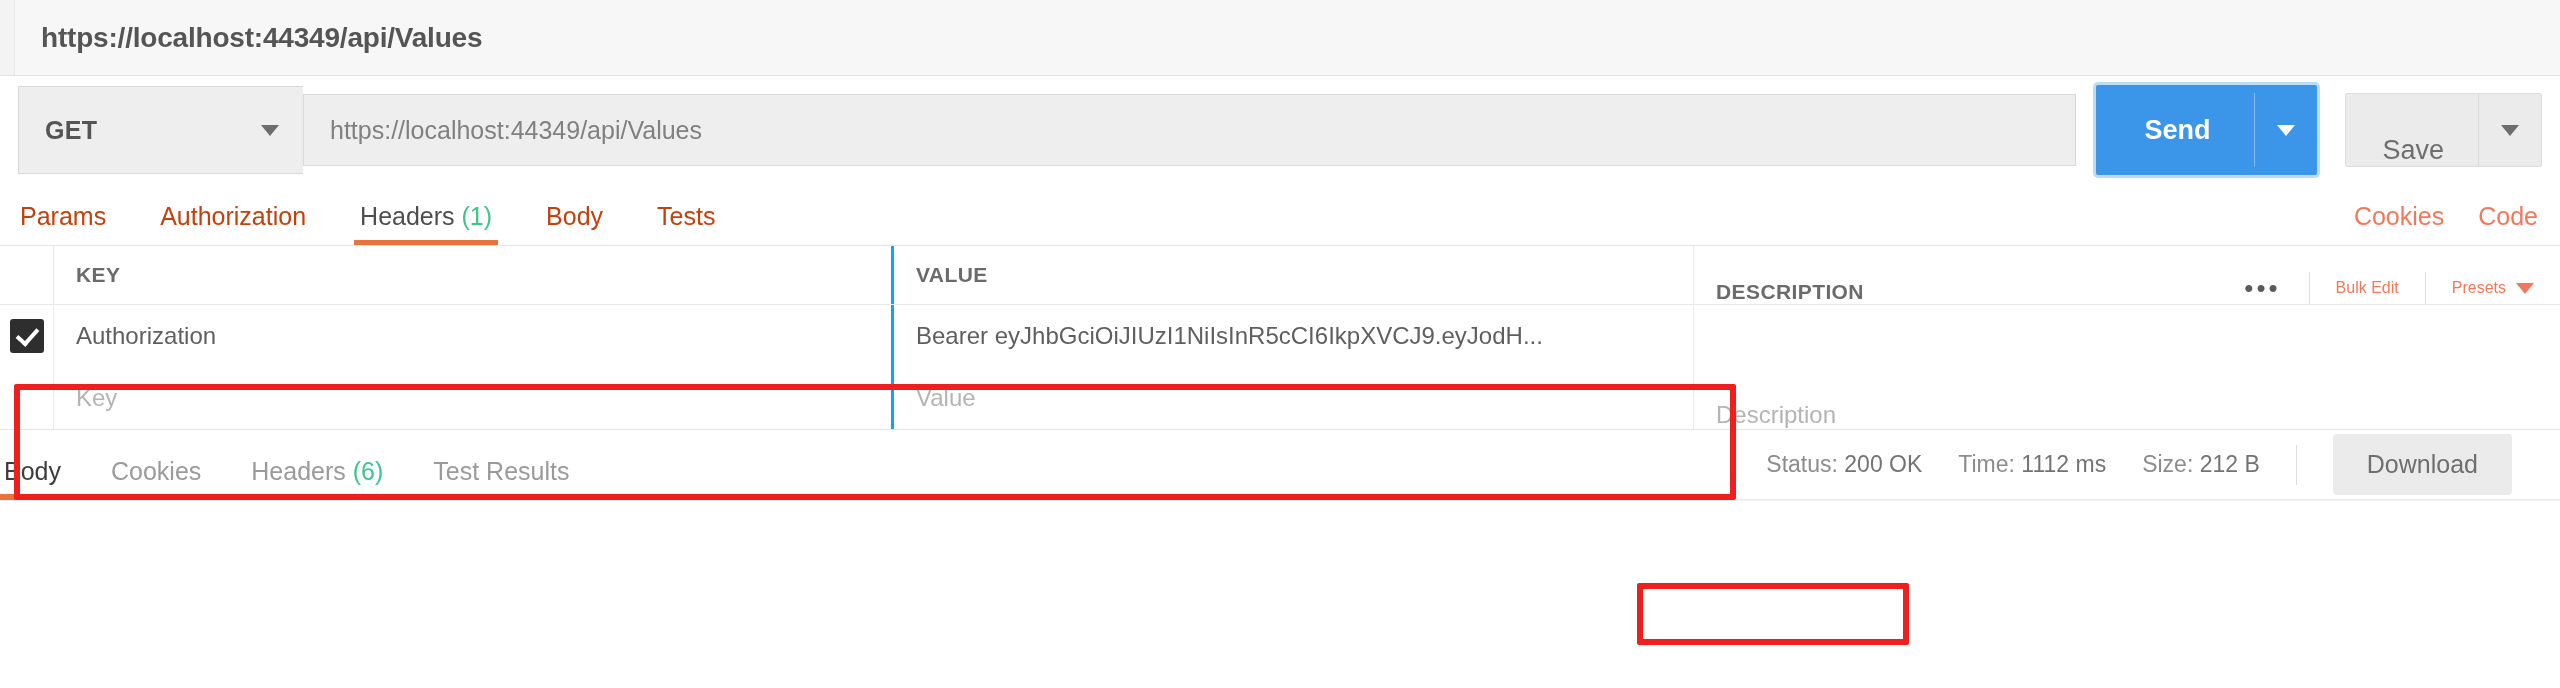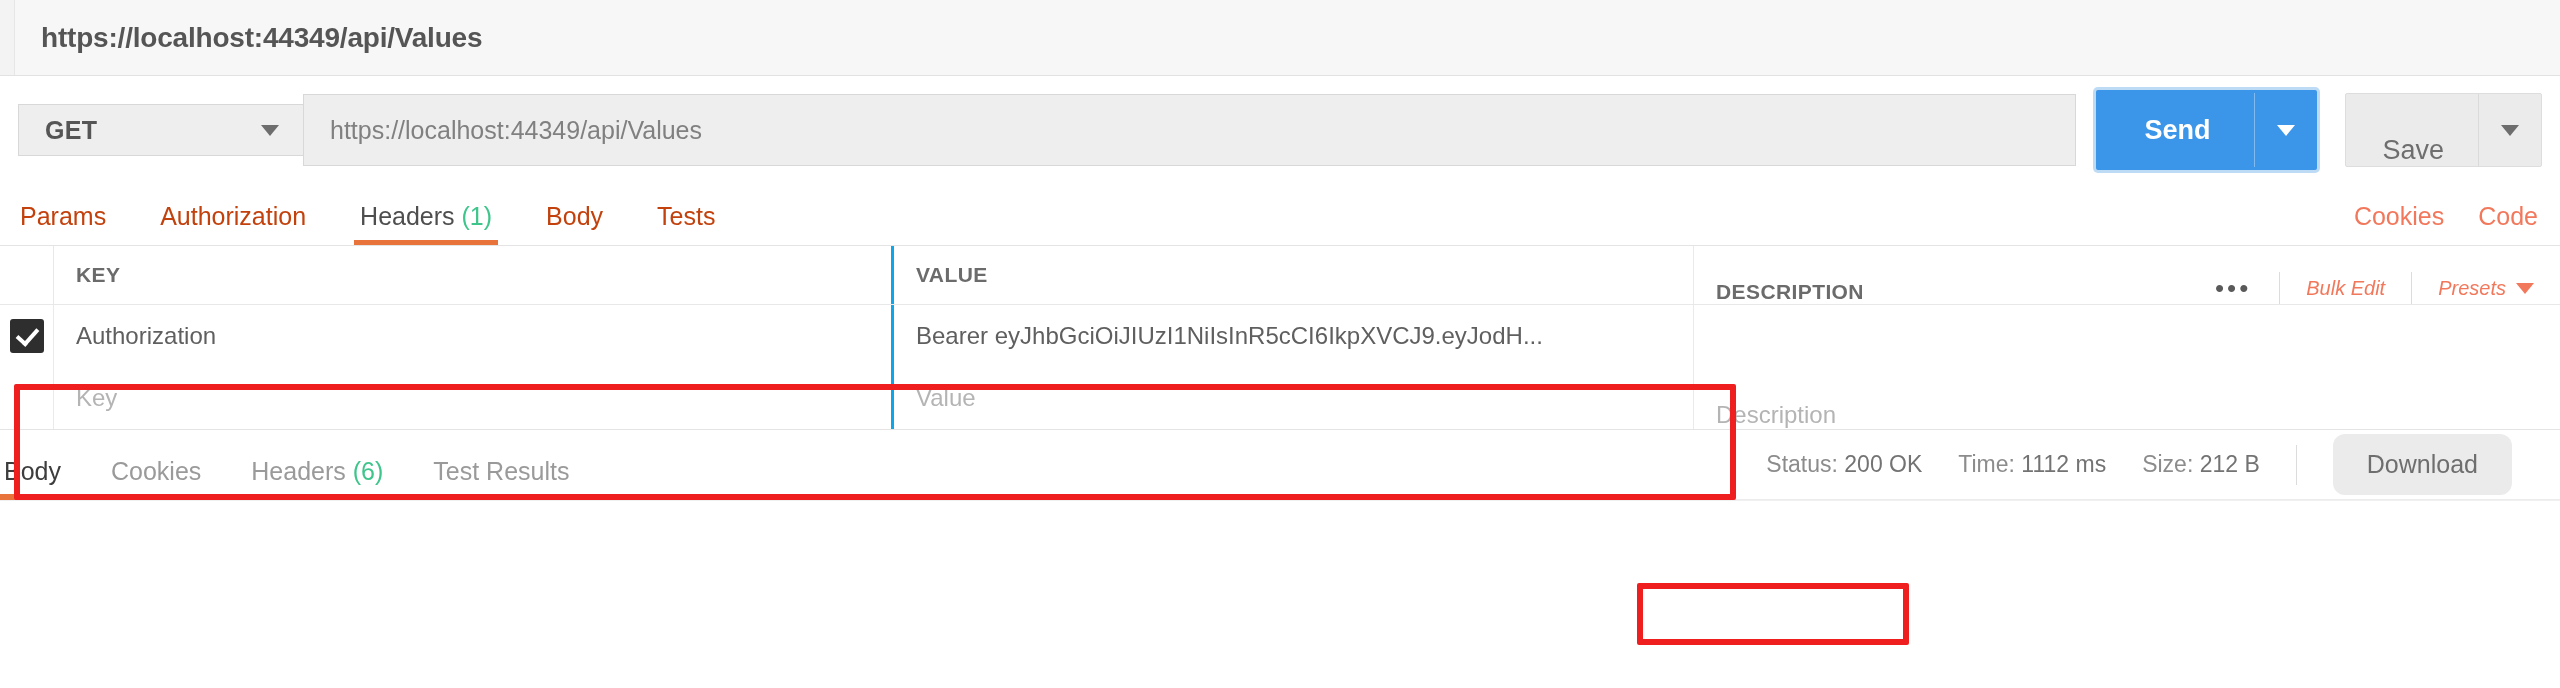--- a/index.html
+++ b/index.html
@@ -44,21 +44,21 @@
   .reqbar {
     height: 108px;
     display: flex;
     align-items: center;
     padding: 0 18px 0 18px;
     box-sizing: border-box;
     background: #ffffff;
   }
   .method-box {
     width: 285px;
-    height: 52px;
+    height: 88px;
     background: #eeeeee;
     border: 1px solid #d8d8d8;
     border-right: none;
     display: flex;
     align-items: center;
     justify-content: space-between;
     box-sizing: border-box;
     padding: 0 24px 0 26px;
     flex: none;
   }
@@ -90,21 +90,21 @@
     min-width: 0;
   }
   .url-text {
     font-size: 25px;
     color: #808080;
     white-space: nowrap;
     overflow: hidden;
   }
   .btn-send {
     margin-left: 20px;
-    height: 80px;
+    height: 90px;
     background: #3b95e8;
     display: flex;
     align-items: center;
     flex: none;
     border-radius: 2px;
     box-shadow: 0 0 0 3px rgba(110,175,235,0.45);
   }
   .btn-send .label {
     color: #ffffff;
     font-size: 27px;
@@ -271,25 +271,24 @@
     padding: 0 22px;
     line-height: 1;
   }
   .vdiv {
     width: 1px;
     height: 32px;
     background: #dcdcdc;
     margin: 0 6px;
   }
   .act-link {
-    font-size: 20px;
+    font-size: 16px;
     color: #f2785c;
     padding: 0 20px;
     white-space: nowrap;
-    font-style: italic;
   }
   .checkbox {
     width: 34px;
     height: 34px;
     background: #2e2e2e;
     border-radius: 3px;
     position: relative;
   }
   .checkbox::after {
     content: "";
@@ -361,21 +360,21 @@
   .meta-div {
     width: 1px;
     height: 40px;
     background: #dcdcdc;
   }
   .btn-download {
     background: #ebebeb;
     color: #6e6e6e;
     font-size: 25px;
     padding: 16px 34px;
-    border-radius: 12px;
+    border-radius: 4px;
     white-space: nowrap;
   }
 
   
   .bottom-strip {
     height: 44px;
     background: #ffffff;
     border-top: 1px solid #f0f0f0;
   }
 

